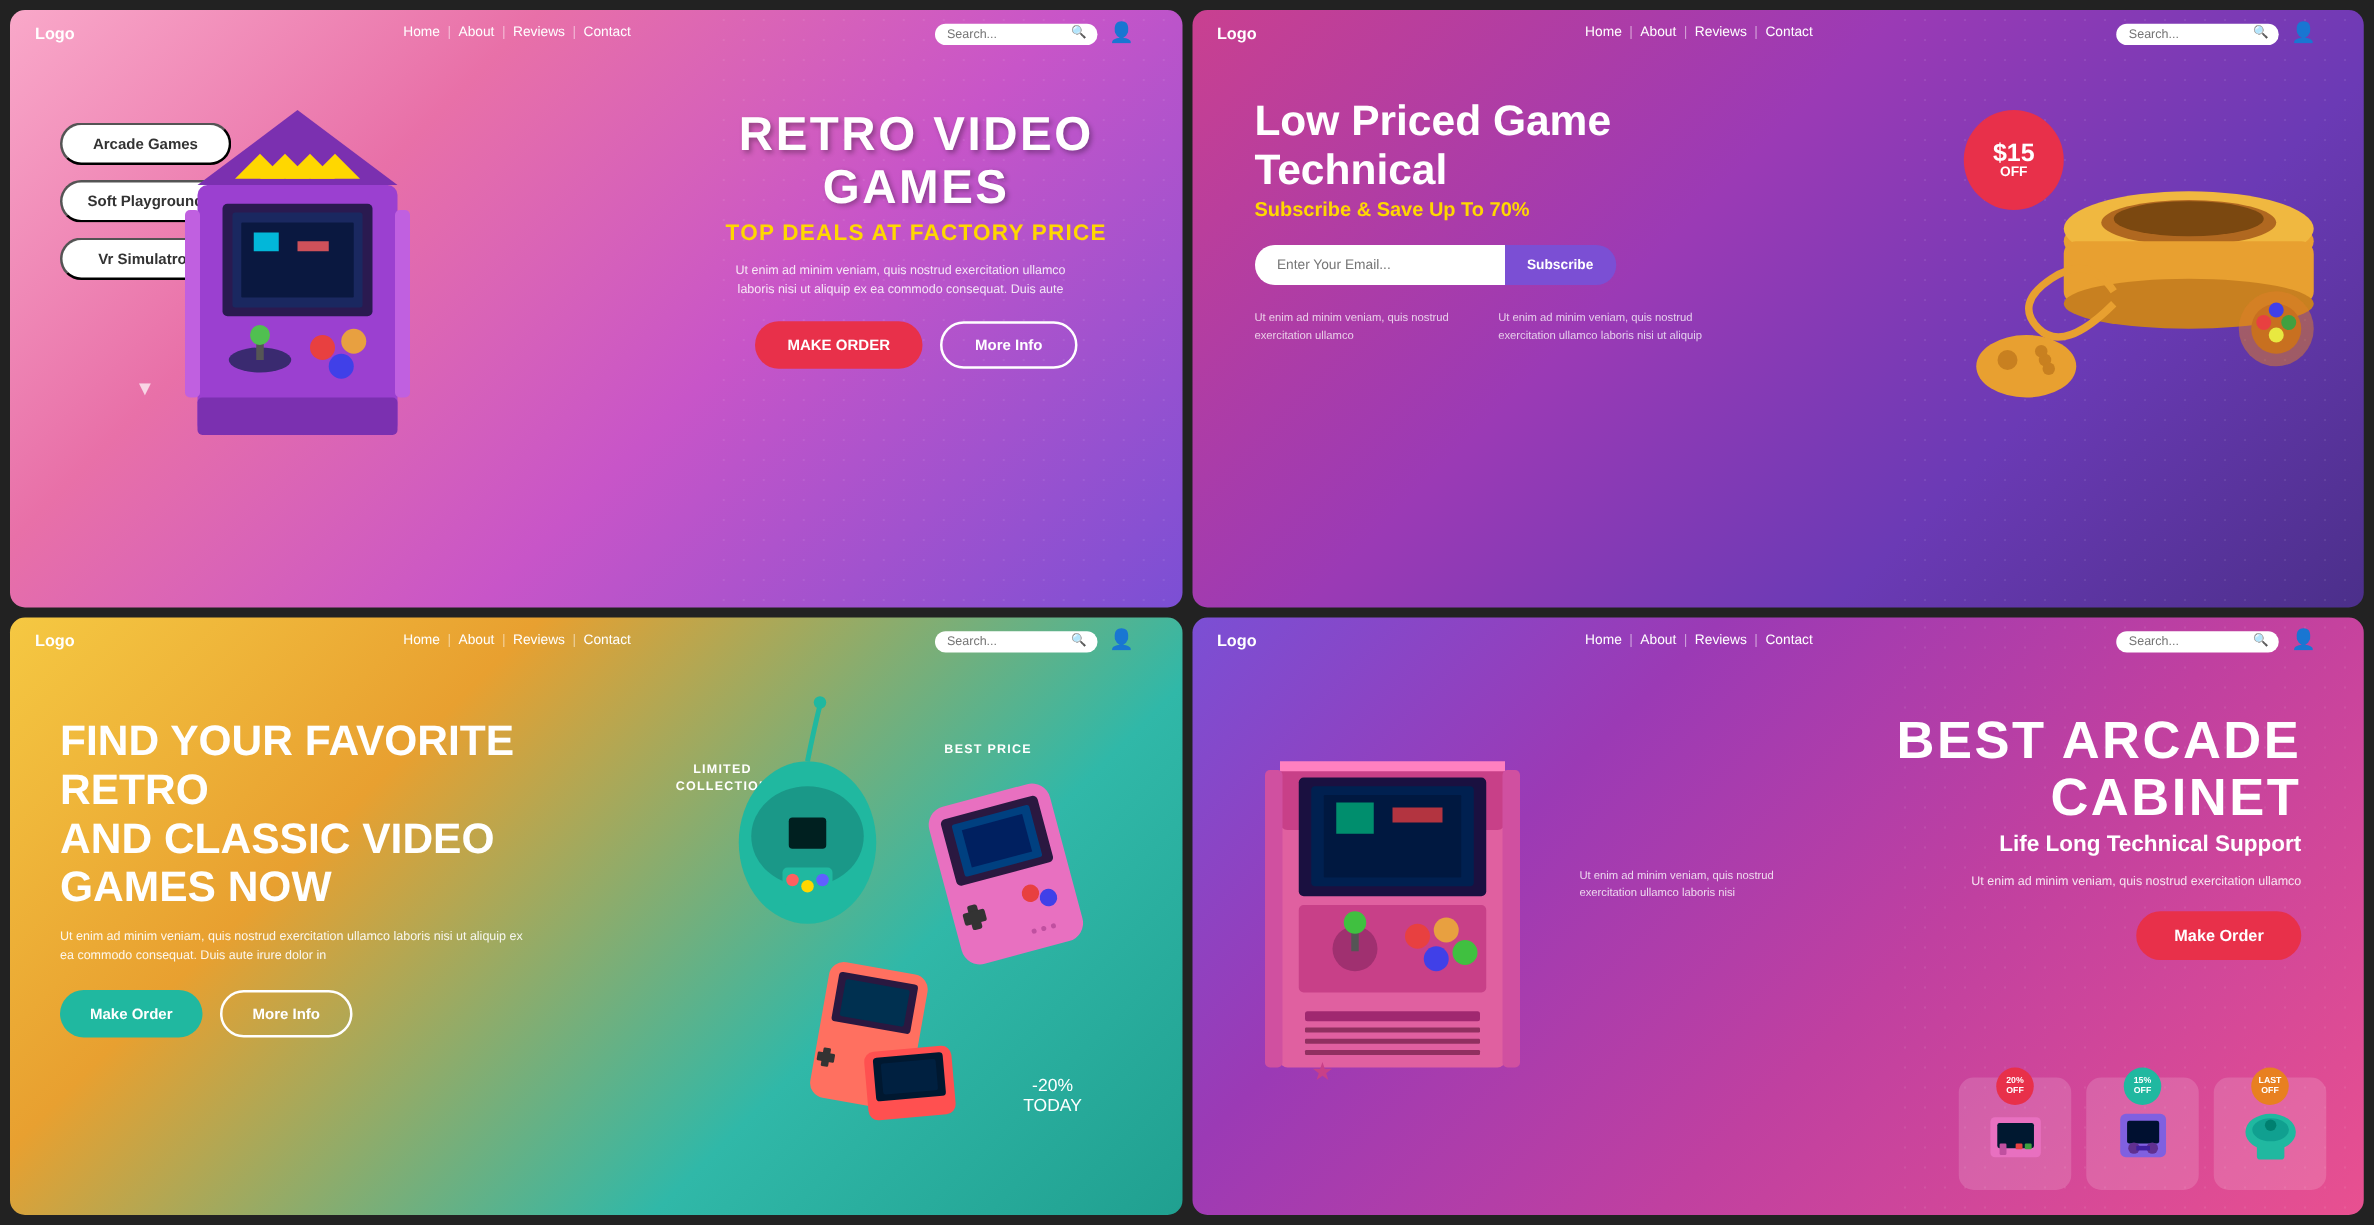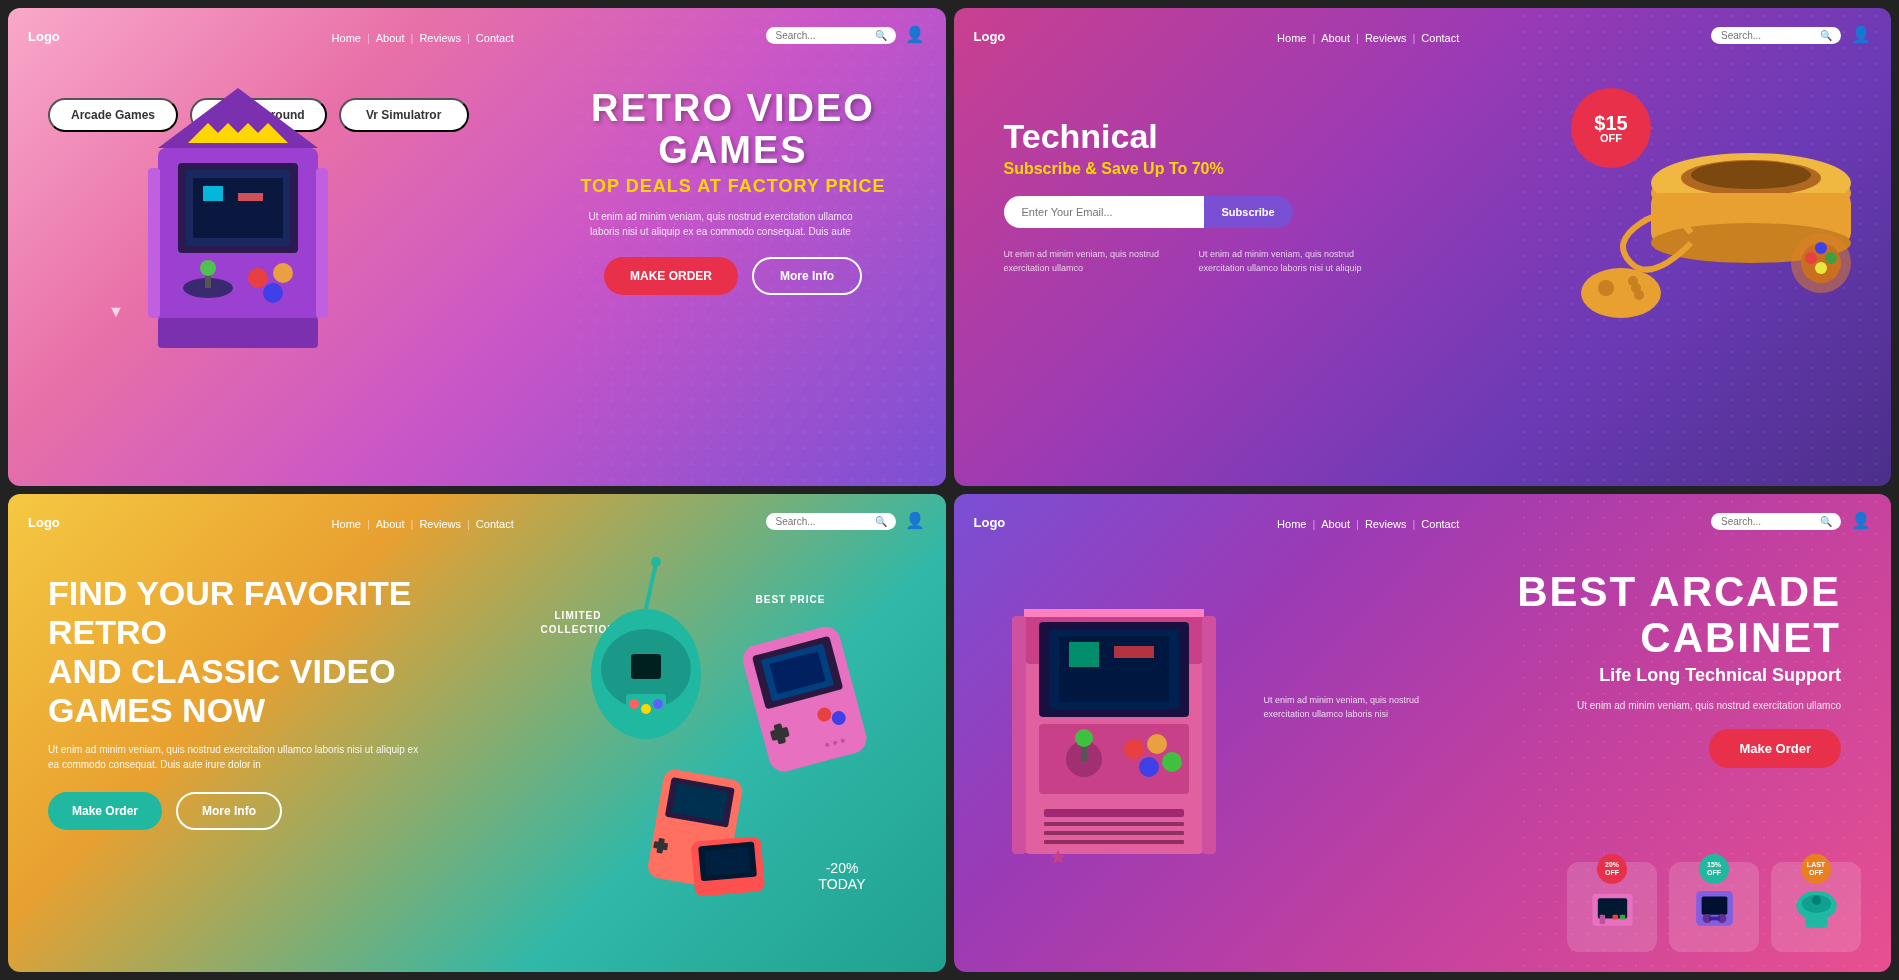--- a/index.html
+++ b/index.html
@@ -40,24 +40,24 @@
     
     .panel-4 {
       background: linear-gradient(135deg, #7b4fd4 0%, #9b3ab5 30%, #c040a0 60%, #e85090 100%);
     }
 
     
     .navbar {
       position: absolute;
       top: 0;
       left: 0;
-      right: 0;
+      right: 18px;
       height: 36px;
       display: flex;
-      align-items: flex-end;
+      align-items: center;
       padding: 0 20px;
       z-index: 10;
     }
 
     .nav-logo {
       color: white;
       font-size: 13px;
       font-weight: bold;
       margin-right: 30px;
     }
@@ -112,21 +112,21 @@
       margin-left: 10px;
       cursor: pointer;
     }
 
     
     .p1-sidebar {
       position: absolute;
       top: 90px;
       left: 40px;
       display: flex;
-      flex-direction: row;
+      flex-direction: column;
       gap: 12px;
     }
 
     .p1-sidebar-btn {
       background: white;
       border-radius: 20px;
       padding: 8px 20px;
       font-size: 12px;
       font-weight: 600;
       color: #333;
@@ -668,21 +668,21 @@
       <circle cx="250" cy="200" r="20" fill="#c87020"></circle>
       <circle cx="240" cy="195" r="6" fill="#e84040"></circle>
       <circle cx="260" cy="195" r="6" fill="#40a040"></circle>
       <circle cx="250" cy="185" r="6" fill="#4040e8"></circle>
       <circle cx="250" cy="205" r="6" fill="#e8e840"></circle>
     </svg>
   </div>
 
   <div class="p2-content">
     <div class="p2-title">
-      <br>
+      <span>Low Priced Game</span><br>
       <span>Technical</span>
     </div>
     <div class="p2-subtitle">Subscribe &amp; Save Up To 70%</div>
     <div class="p2-email-row">
       <input class="p2-email-input" type="email" placeholder="Enter Your Email..." style="">
       <button class="p2-subscribe-btn">Subscribe</button>
     </div>
     <div class="p2-info-grid">
       <p class="p2-info-text">Ut enim ad minim veniam, quis nostrud exercitation ullamco</p>
       <p class="p2-info-text">Ut enim ad minim veniam, quis nostrud exercitation ullamco laboris nisi ut aliquip</p>

